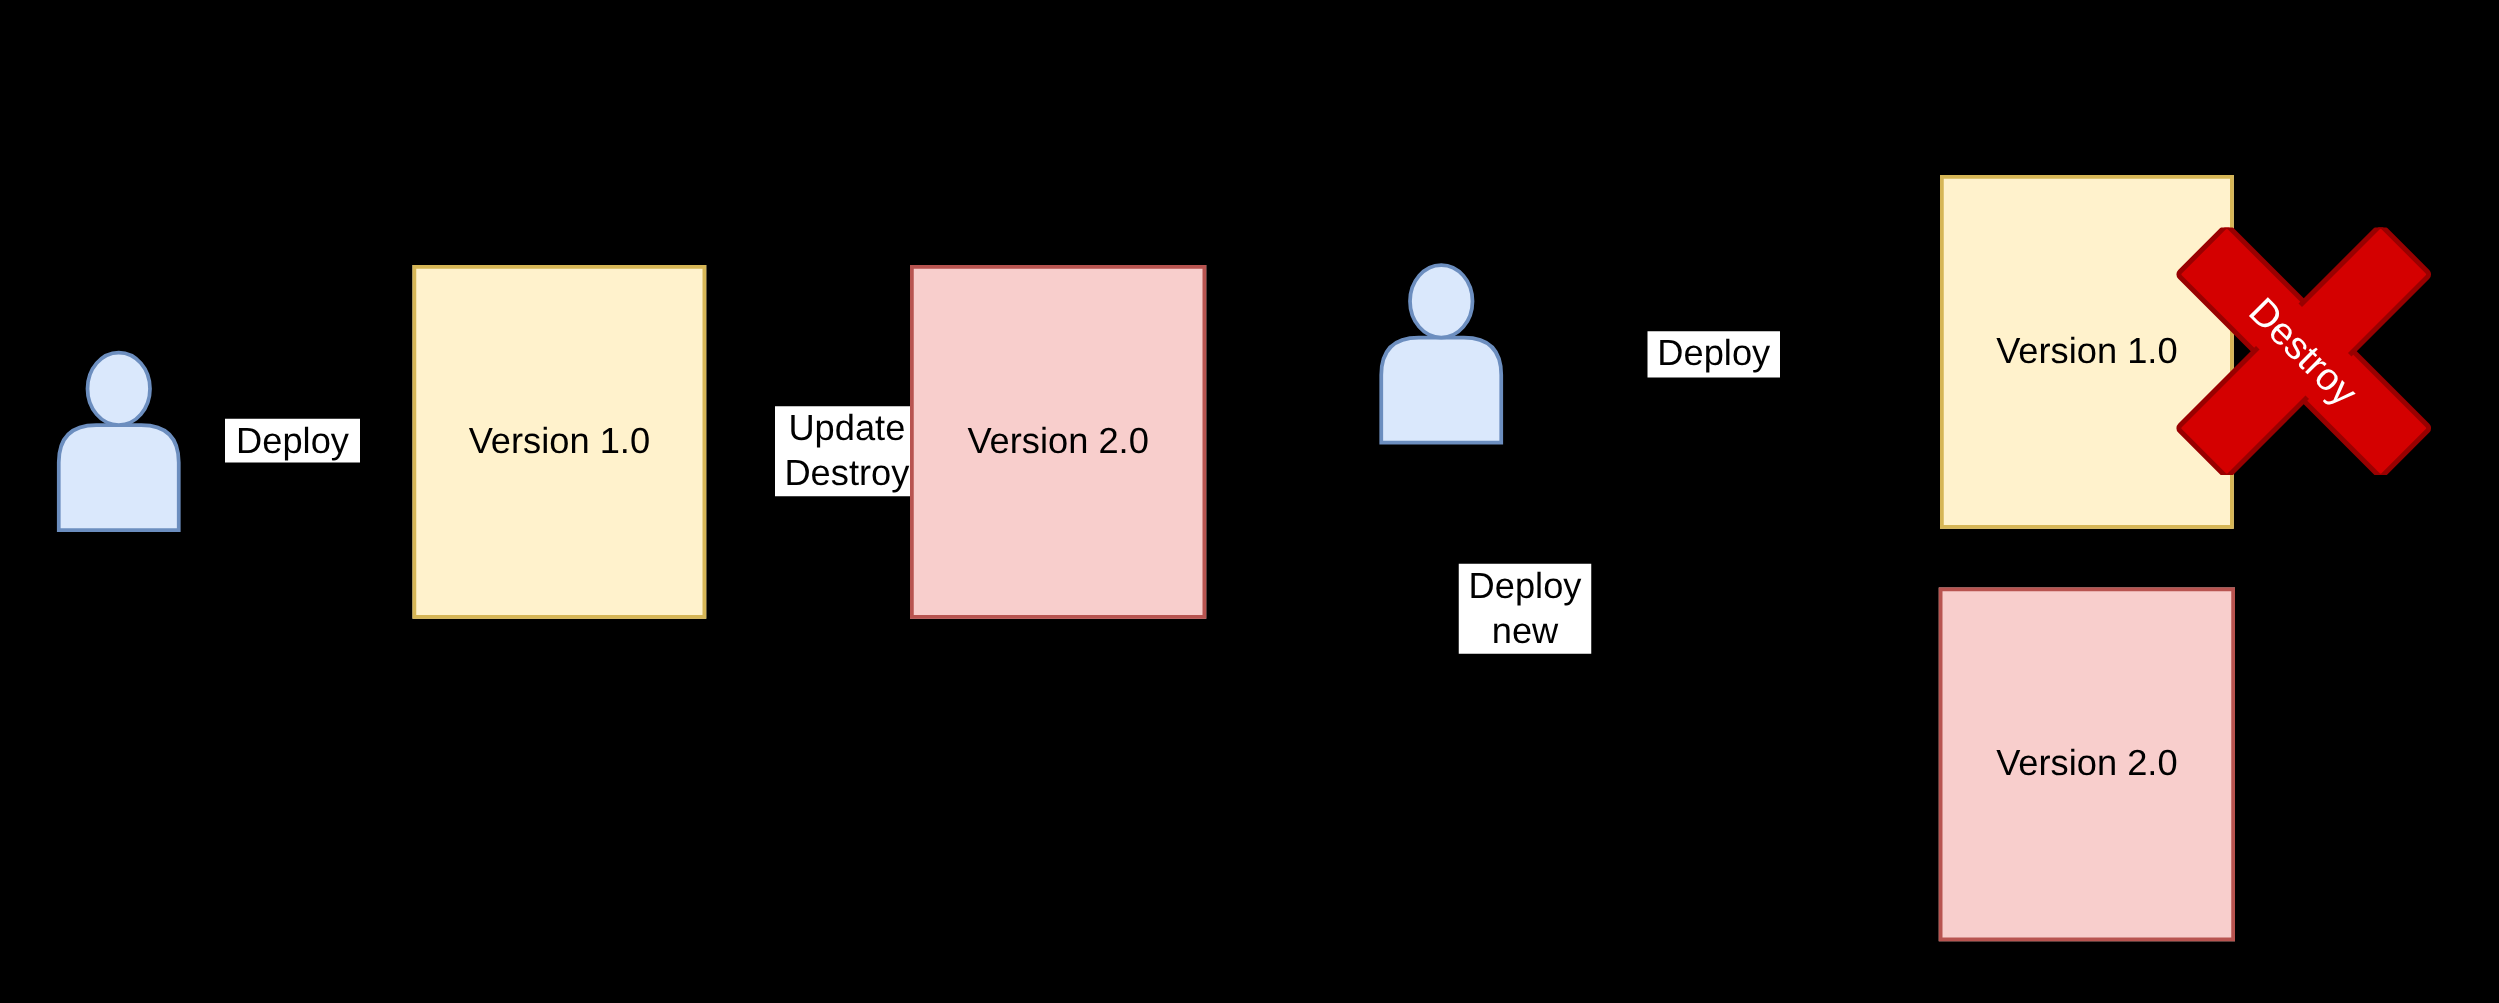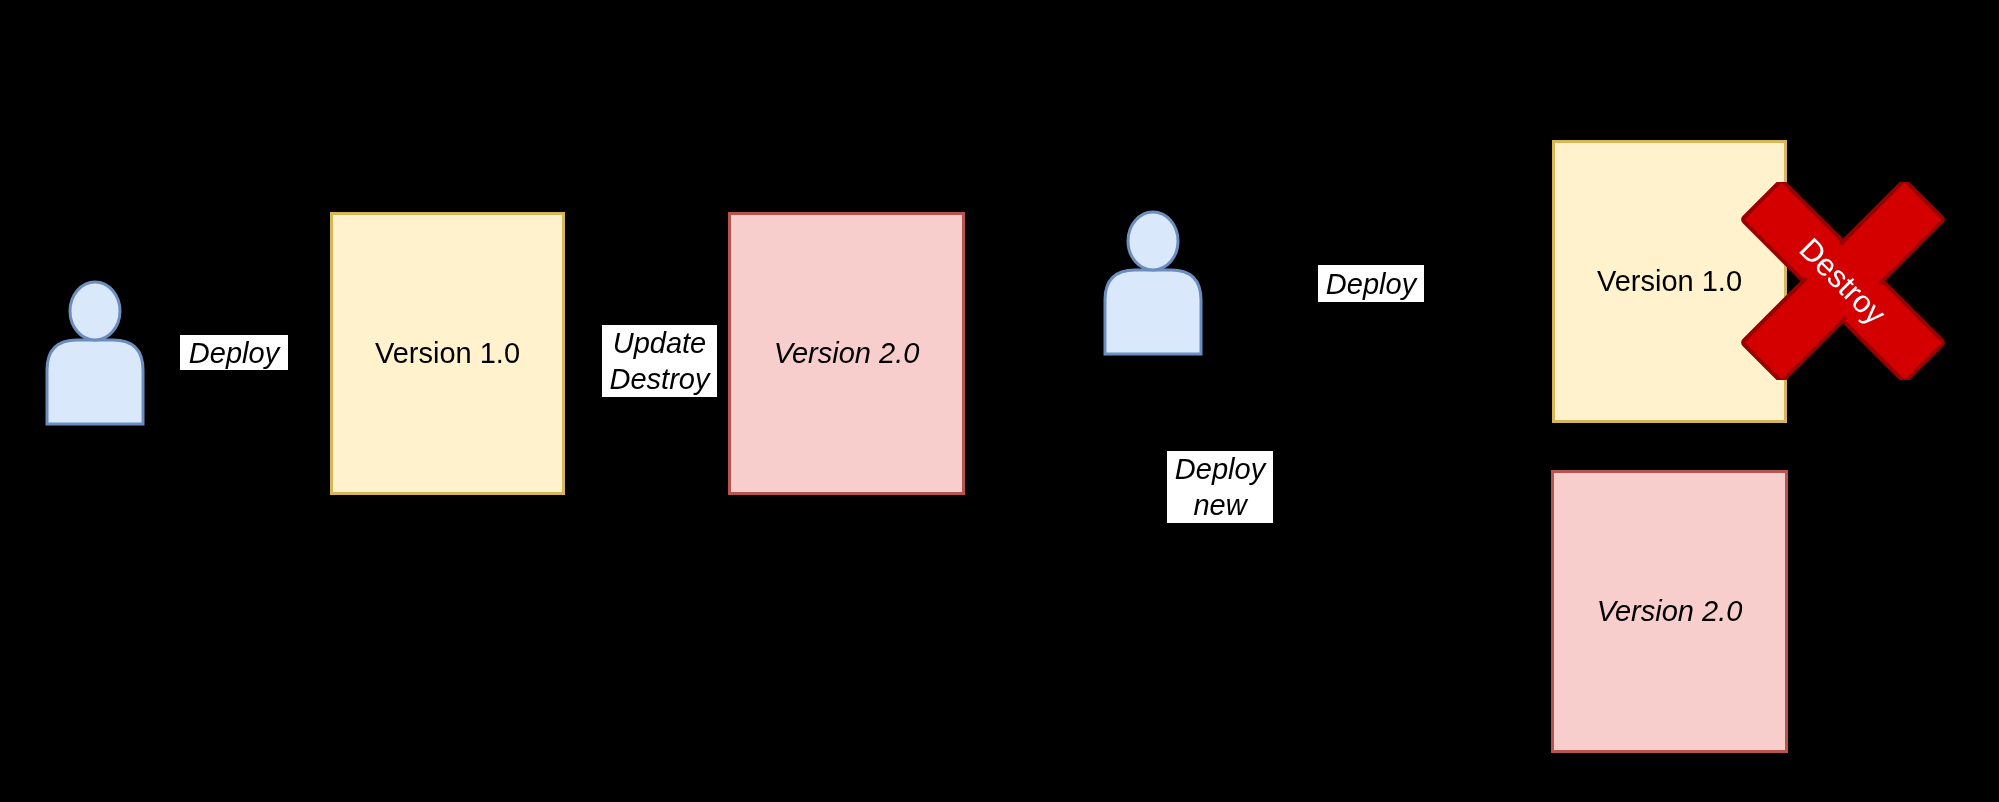--- a/index.html
+++ b/index.html
@@ -37,44 +37,42 @@
     justify-content: center;
     font-size: 29px;
   }
   .node-yellow {
     background: var(--version1_fill, #fff2cc);
     border: 3px solid var(--version1_stroke, #d6b656);
   }
   .node-pink {
     background: var(--version2_fill, #f8cecc);
     border: 3px solid var(--version2_stroke, #b85450);
-    font-style: italic;
   }
   .node-v1-left  { left: 330px;  top: 212px; width: 235px; height: 283px; }
   .node-v2-left  { left: 728px;  top: 212px; width: 237px; height: 283px; }
   .node-v1-right { left: 1552px; top: 140px; width: 235px; height: 283px; }
   .node-v2-right { left: 1551px; top: 470px; width: 237px; height: 283px; }
   
   .edge-label {
     position: absolute;
     box-sizing: border-box;
     background: var(--label_bg, #fff);
     color: var(--label_text, #000);
     font-size: 29px;
     line-height: 36px;
     display: flex;
     flex-direction: column;
     align-items: center;
-    justify-content: center;
+    justify-content: flex-start;
     text-align: center;
     white-space: nowrap;
-    font-style: italic;
   }
   .label-deploy-1    { left: 180px;  top: 335px; width: 108px; height: 35px; }
-  .label-update      { left: 602px;  top: 325px; width: 115px; height: 72px; }
+  .label-update      { left: 620px;  top: 325px; width: 115px; height: 72px; }
   .label-deploy-2    { left: 1318px; top: 265px; width: 106px; height: 37px; }
   .label-deploy-new  { left: 1167px; top: 451px; width: 106px; height: 72px; }
   
   .destroy-x { position: absolute; left: 1738px; top: 182px; width: 210px; height: 198px; }
   .x-bar {
     fill: var(--destroy_fill, #d40000);
     stroke: var(--destroy_stroke, #990000);
     stroke-width: 4;
   }
   .destroy-text {

